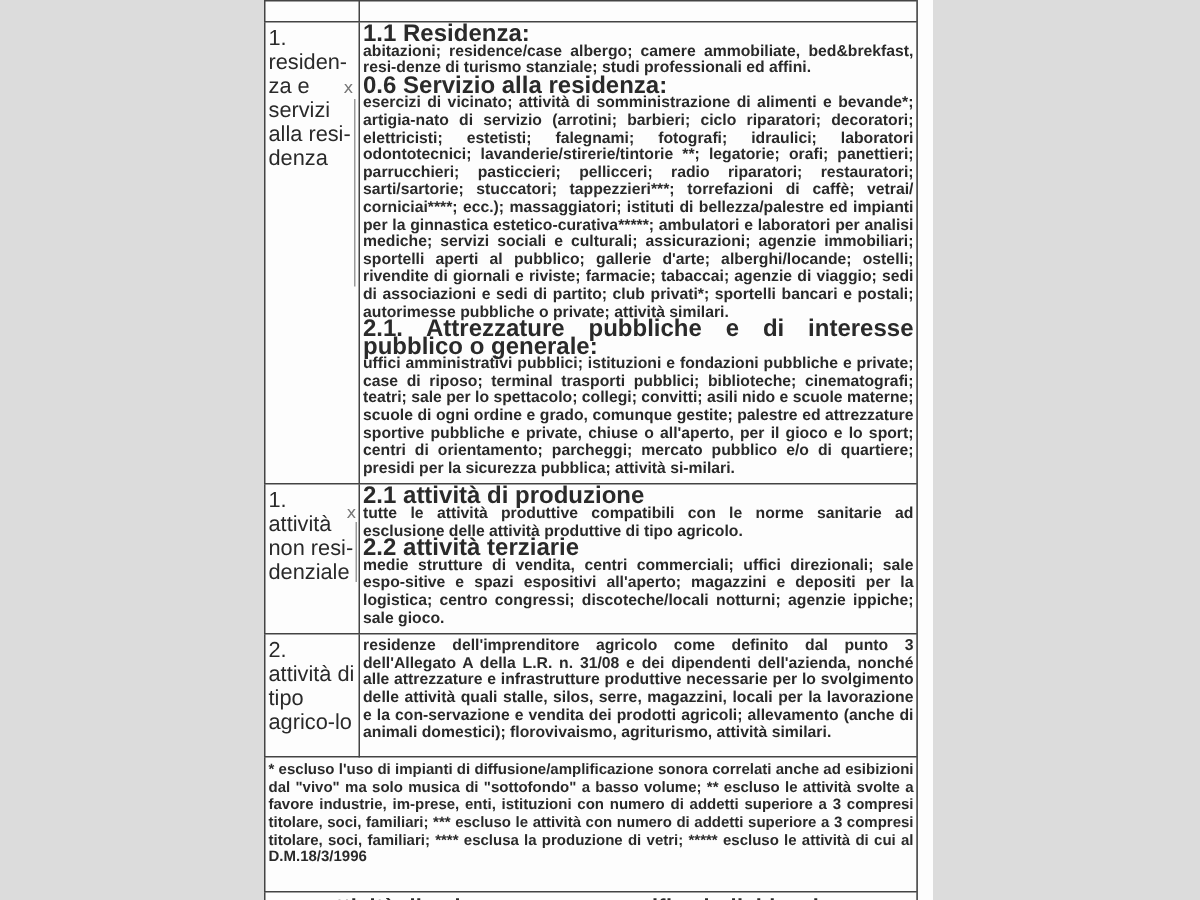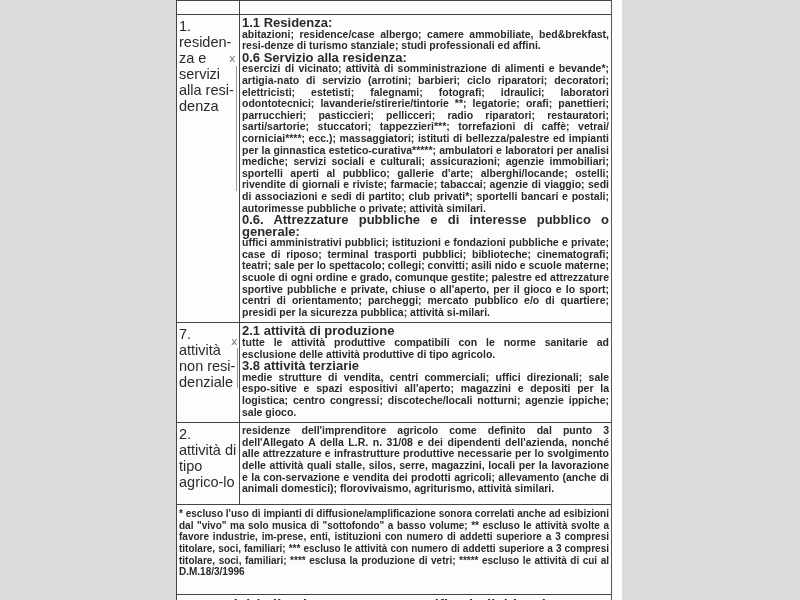--- a/index.html
+++ b/index.html
@@ -35,21 +35,21 @@
     padding-top: 3px !important;
     padding-left: 2px !important;
   }
   .desc {
     font-size: 10.5px;
     line-height: 11.6px;
     text-align: justify;
     padding-top: 2px !important;
     padding-bottom: 4px !important;
   }
-  .sub { font-weight: bold; font-size: 13px; display: block; }
+  .sub { font-weight: bold; font-size: 16px; display: block; }
   .para { display: block; font-weight: bold; }
   .notes {
     font-size: 10px; line-height: 11.6px; text-align: justify;
     padding: 3px 2px 16px 2px !important;
     font-weight: bold;
   }
   .title-row td {
     font-weight: bold; font-size: 14.5px; text-align: center;
     padding: 2px 13px !important; letter-spacing: 0.2px;
   }
@@ -74,31 +74,31 @@
       <td></td>
     </tr>
 
     <tr>
       <td class="cat">1. residen-za e servizi alla resi-denza</td>
       <td class="desc">
         <span class="sub">1.1 Residenza:</span>
         <span class="para">abitazioni; residence/case albergo; camere ammobiliate, bed&amp;brekfast, resi-denze di turismo stanziale; studi professionali ed affini.</span>
         <span class="sub">0.6 Servizio alla residenza:</span>
         <span class="para">esercizi di vicinato; attività di somministrazione di alimenti e bevande*; artigia-nato di servizio (arrotini; barbieri; ciclo riparatori; decoratori; elettricisti; estetisti; falegnami; fotografi; idraulici; laboratori odontotecnici; lavanderie/stirerie/tintorie **; legatorie; orafi; panettieri; parrucchieri; pasticcieri; pellicceri; radio riparatori; restauratori; sarti/sartorie; stuccatori; tappezzieri***; torrefazioni di caffè; vetrai/ corniciai****; ecc.); massaggiatori; istituti di bellezza/palestre ed impianti per la ginnastica estetico-curativa*****; ambulatori e laboratori per analisi mediche; servizi sociali e culturali; assicurazioni; agenzie immobiliari; sportelli aperti al pubblico; gallerie d'arte; alberghi/locande; ostelli; rivendite di giornali e riviste; farmacie; tabaccai; agenzie di viaggio; sedi di associazioni e sedi di partito; club privati*; sportelli bancari e postali; autorimesse pubbliche o private; attività similari.</span>
-        <span class="sub">0.6. Attrezzature pubbliche e di interesse pubblico o generale:</span>
+        <span class="sub">2.1. Attrezzature pubbliche e di interesse pubblico o generale:</span>
         <span class="para">uffici amministrativi pubblici; istituzioni e fondazioni pubbliche e private; case di riposo; terminal trasporti pubblici; biblioteche; cinematografi; teatri; sale per lo spettacolo; collegi; convitti; asili nido e scuole materne; scuole di ogni ordine e grado, comunque gestite; palestre ed attrezzature sportive pubbliche e private, chiuse o all'aperto, per il gioco e lo sport; centri di orientamento; parcheggi; mercato pubblico e/o di quartiere; presidi per la sicurezza pubblica; attività si-milari.</span>
       </td>
     </tr>
 
     <tr>
-      <td class="cat">7. attività non resi-denziale</td>
+      <td class="cat">1. attività non resi-denziale</td>
       <td class="desc">
         <span class="sub">2.1 attività di produzione</span>
         <span class="para">tutte le attività produttive compatibili con le norme sanitarie ad esclusione delle attività produttive di tipo agricolo.</span>
-        <span class="sub">3.8 attività terziarie</span>
+        <span class="sub">2.2 attività terziarie</span>
         <span class="para">medie strutture di vendita, centri commerciali; uffici direzionali; sale espo-sitive e spazi espositivi all'aperto; magazzini e depositi per la logistica; centro congressi; discoteche/locali notturni; agenzie ippiche; sale gioco.</span>
       </td>
     </tr>
 
     <tr>
       <td class="cat" style="height:78px">2. attività di tipo agrico-lo</td>
       <td class="desc">
         <span class="para">residenze dell'imprenditore agricolo come definito dal punto 3 dell'Allegato A della L.R. n. 31/08 e dei dipendenti dell'azienda, nonché alle attrezzature e infrastrutture produttive necessarie per lo svolgimento delle attività quali stalle, silos, serre, magazzini, locali per la lavorazione e la con-servazione e vendita dei prodotti agricoli; allevamento (anche di animali domestici); florovivaismo, agriturismo, attività similari.</span>
       </td>
     </tr>

